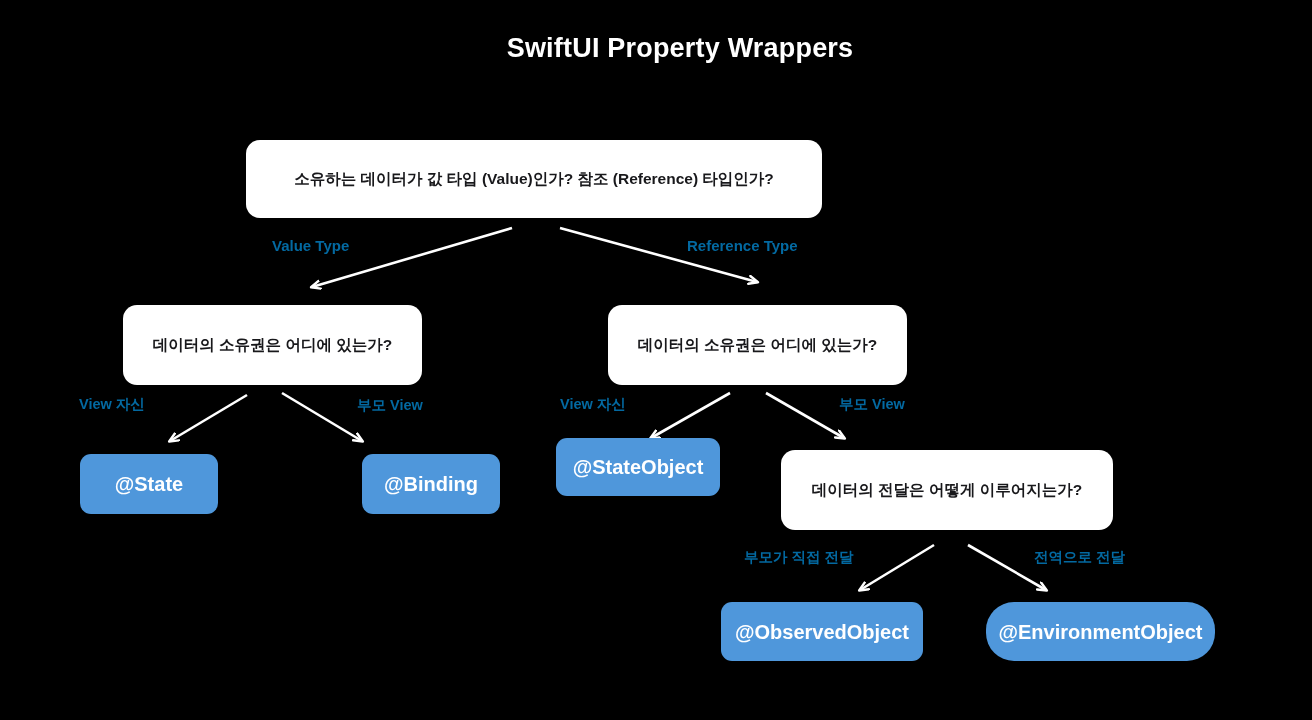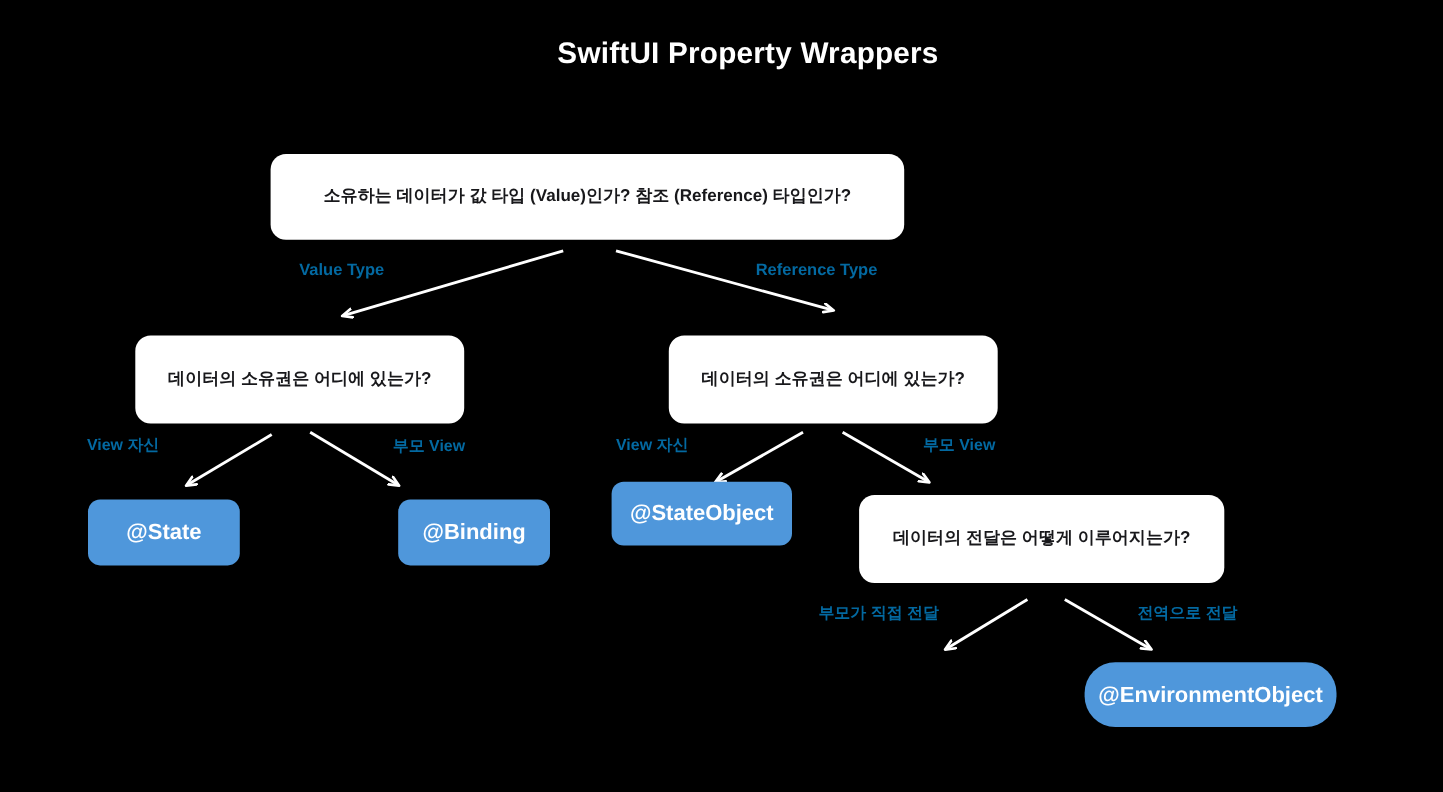--- a/index.html
+++ b/index.html
@@ -136,20 +136,23 @@
   </div>
 
   <div class="node leaf" style="left:556px; top:438px; width:164px; height:58px;">
     <span>@StateObject</span>
   </div>
 
   <div class="node decision" style="left:781px; top:450px; width:332px; height:80px;">
     <span>데이터의 전달은 어떻게 이루어지는가?</span>
   </div>
 
+  <div class="node leaf" style="left:721px; top:602px; width:202px; height:59px;">
+    <span>@ObservedObject</span>
+  </div>
 
   <div class="node leaf" style="left:986px; top:602px; width:229px; height:59px;border-radius:28px;">
     <span>@EnvironmentObject</span>
   </div>
 
   <div class="edge-label" style="left:272px; top:237px;">Value Type</div>
 
   <div class="edge-label" style="left:687px; top:237px;">Reference Type</div>
 
   <div class="edge-label sm" style="left:79px; top:395px;">View 자신</div>

